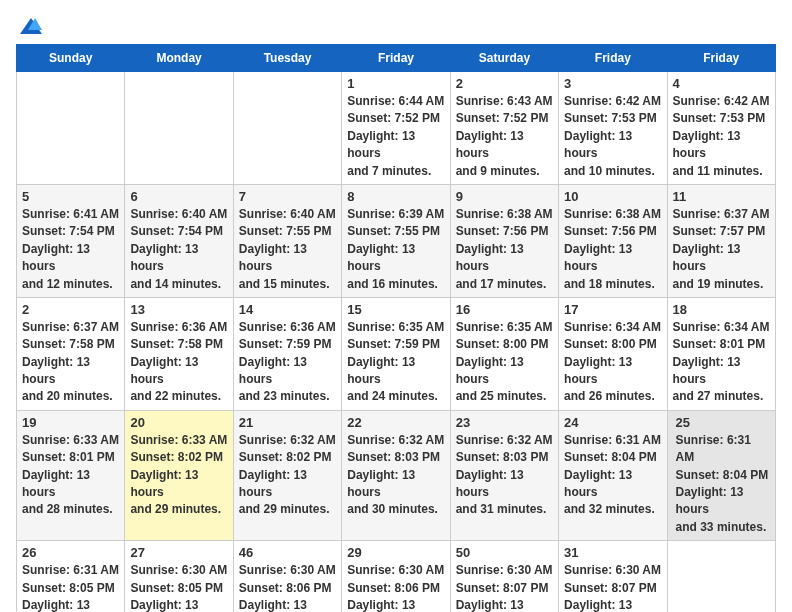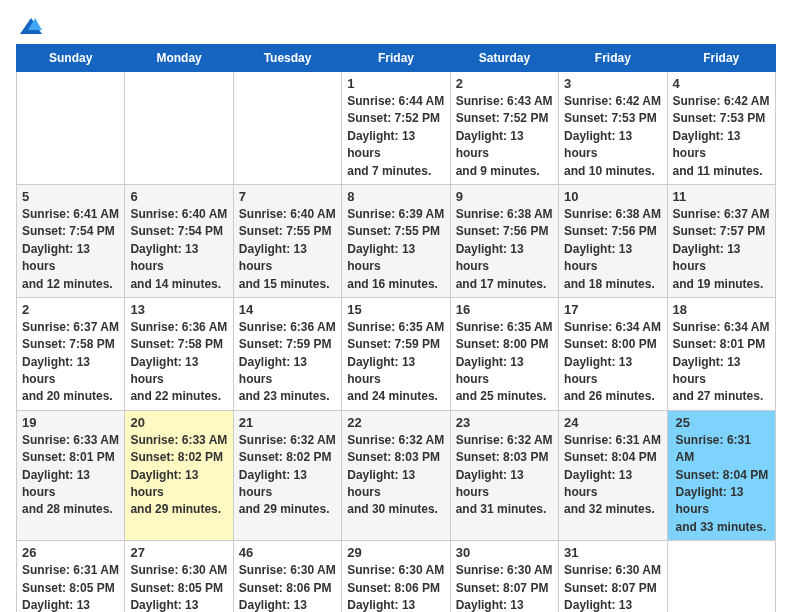--- a/index.html
+++ b/index.html
@@ -288,21 +288,21 @@
 Daylight: 13 hours
 and 31 minutes.</div>
         </td>
         <td style="background: rgb(245, 245, 245);">
           <span class="day-number">24</span>
           <div class="day-info" style="white-space: pre-line;">Sunrise: 6:31 AM
 Sunset: 8:04 PM
 Daylight: 13 hours
 and 32 minutes.</div>
         </td>
-        <td style="background: #7dd3fc; padding-left: 8px;">
+        <td style="background: #e5e5e5; padding-left: 8px;">
           <span class="day-number">25</span>
           <div class="day-info" style="white-space: pre-line;">Sunrise: 6:31 AM
 Sunset: 8:04 PM
 Daylight: 13 hours
 and 33 minutes.</div>
         </td>
       </tr>
       <tr>
         <td>
           <span class="day-number">26</span>
@@ -326,21 +326,21 @@
 and 35 minutes.</div>
         </td>
         <td>
           <span class="day-number">29</span>
           <div class="day-info" style="white-space: pre-line;">Sunrise: 6:30 AM
 Sunset: 8:06 PM
 Daylight: 13 hours
 and 36 minutes.</div>
         </td>
         <td>
-          <span class="day-number">30</span>
+          <span class="day-number">50</span>
           <div class="day-info" style="white-space: pre-line;">Sunrise: 6:30 AM
 Sunset: 8:07 PM
 Daylight: 13 hours
 and 37 minutes.</div>
         </td>
         <td>
           <span class="day-number">31</span>
           <div class="day-info" style="white-space: pre-line;">Sunrise: 6:30 AM
 Sunset: 8:07 PM
 Daylight: 13 hours

